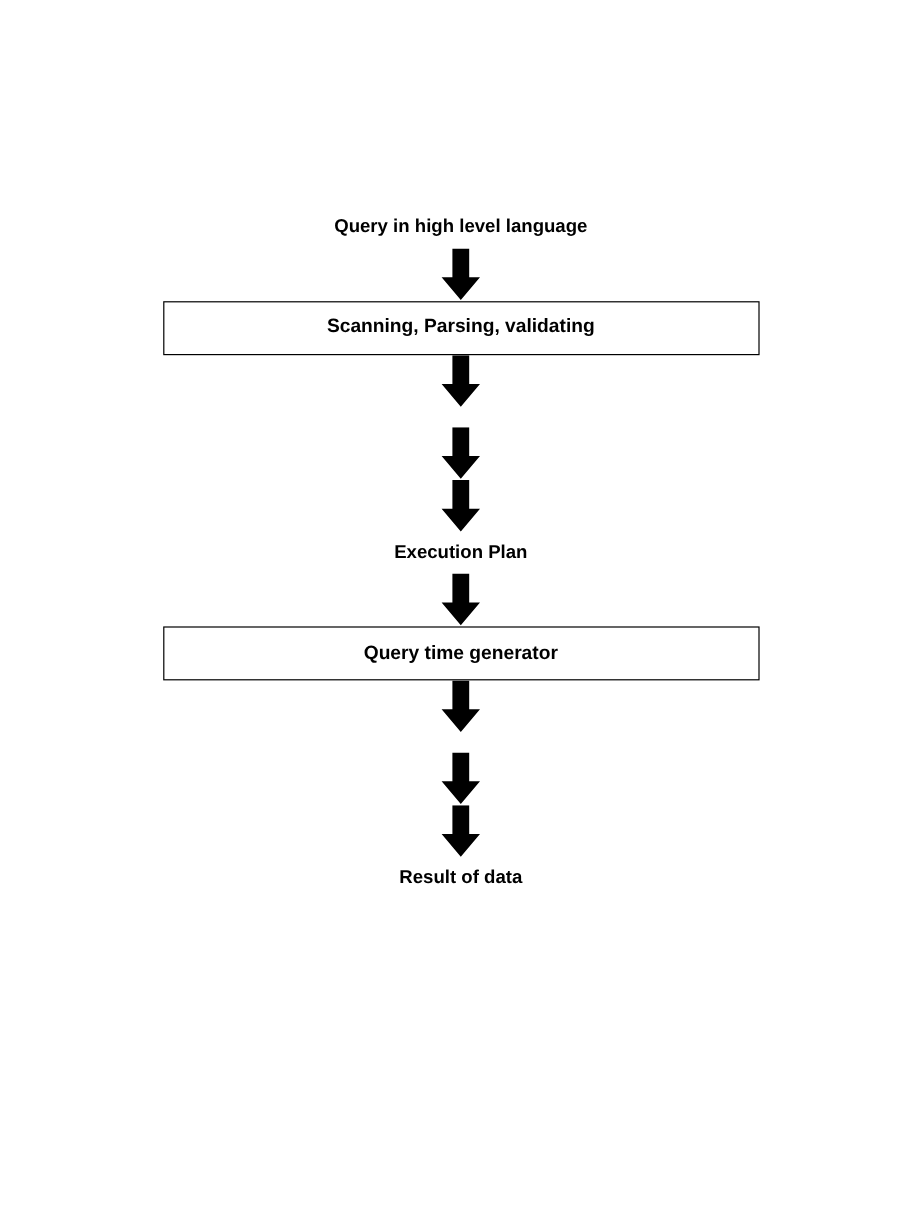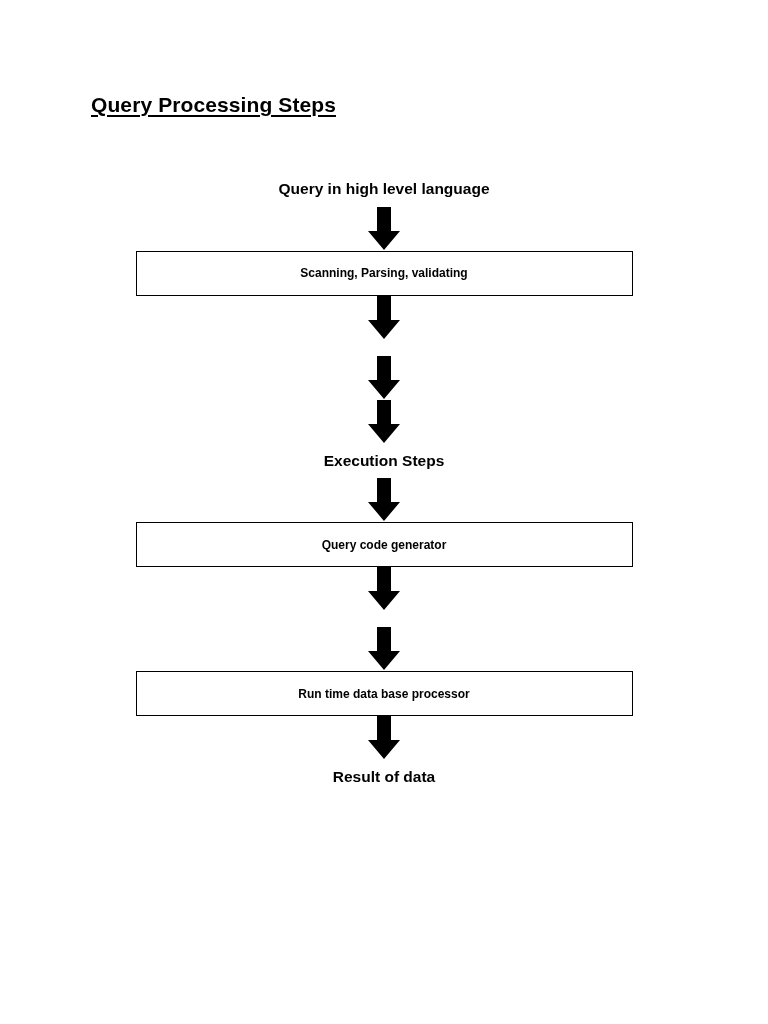--- a/index.html
+++ b/index.html
@@ -55,41 +55,40 @@
     width: 497px;
     height: 45px;
     box-sizing: border-box;
     border: 1.6px solid #000000;
     background: #ffffff;
     display: flex;
     align-items: center;
     justify-content: center;
   }
   .flow-box-label {
-    font-size: 12px;
+    font-size: 16px;
     font-weight: bold;
     color: #000;
     text-align: center;
     white-space: nowrap;
   }
   
   .arrow {
     display: block;
     width: 34px;
   }
   .arrow svg {
     display: block;
   }
 </style>
 </head>
 <body>
 
 <div class="page">
 
-  <div class="doc-title">Query Processing Steps</div>
 
   <div class="flow" id="flow-root">
       <div style="height: 0px;"></div>
       <div class="flow-label">Query in high level language</div>
       <div style="height: 8px;"></div>
       <div class="arrow">
         <svg width="34" height="44" viewBox="0 0 34 44" aria-hidden="true">
           <polygon points="10,0 24,0 24,24 33,24 17,43 1,24 10,24" fill="#000000"></polygon>
         </svg>
       </div>
@@ -107,44 +106,41 @@
         <svg width="34" height="44" viewBox="0 0 34 44" aria-hidden="true">
           <polygon points="10,0 24,0 24,24 33,24 17,43 1,24 10,24" fill="#000000"></polygon>
         </svg>
       </div>
       <div class="arrow">
         <svg width="34" height="44" viewBox="0 0 34 44" aria-hidden="true">
           <polygon points="10,0 24,0 24,24 33,24 17,43 1,24 10,24" fill="#000000"></polygon>
         </svg>
       </div>
       <div style="height: 8px;"></div>
-      <div class="flow-label">Execution Steps</div>
+      <div class="flow-label">Execution Plan</div>
       <div style="height: 8px;"></div>
       <div class="arrow">
         <svg width="34" height="44" viewBox="0 0 34 44" aria-hidden="true">
           <polygon points="10,0 24,0 24,24 33,24 17,43 1,24 10,24" fill="#000000"></polygon>
         </svg>
       </div>
       <div class="flow-box">
-        <span class="flow-box-label">Query code generator</span>
+        <span class="flow-box-label">Query time generator</span>
       </div>
       <div class="arrow">
         <svg width="34" height="44" viewBox="0 0 34 44" aria-hidden="true">
           <polygon points="10,0 24,0 24,24 33,24 17,43 1,24 10,24" fill="#000000"></polygon>
         </svg>
       </div>
       <div style="height: 8px;"></div>
       <div style="height: 8px;"></div>
       <div class="arrow">
         <svg width="34" height="44" viewBox="0 0 34 44" aria-hidden="true">
           <polygon points="10,0 24,0 24,24 33,24 17,43 1,24 10,24" fill="#000000"></polygon>
         </svg>
-      </div>
-      <div class="flow-box">
-        <span class="flow-box-label">Run time data base processor</span>
       </div>
       <div class="arrow">
         <svg width="34" height="44" viewBox="0 0 34 44" aria-hidden="true">
           <polygon points="10,0 24,0 24,24 33,24 17,43 1,24 10,24" fill="#000000"></polygon>
         </svg>
       </div>
       <div style="height: 8px;"></div>
       <div class="flow-label">Result of data</div>
       <div style="height: 8px;"></div>
     </div>

